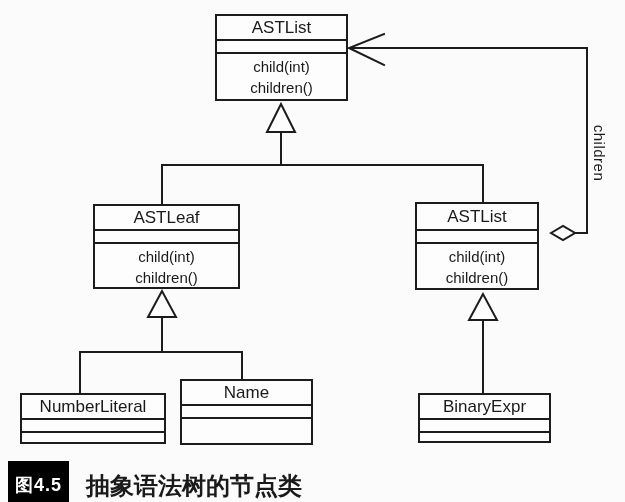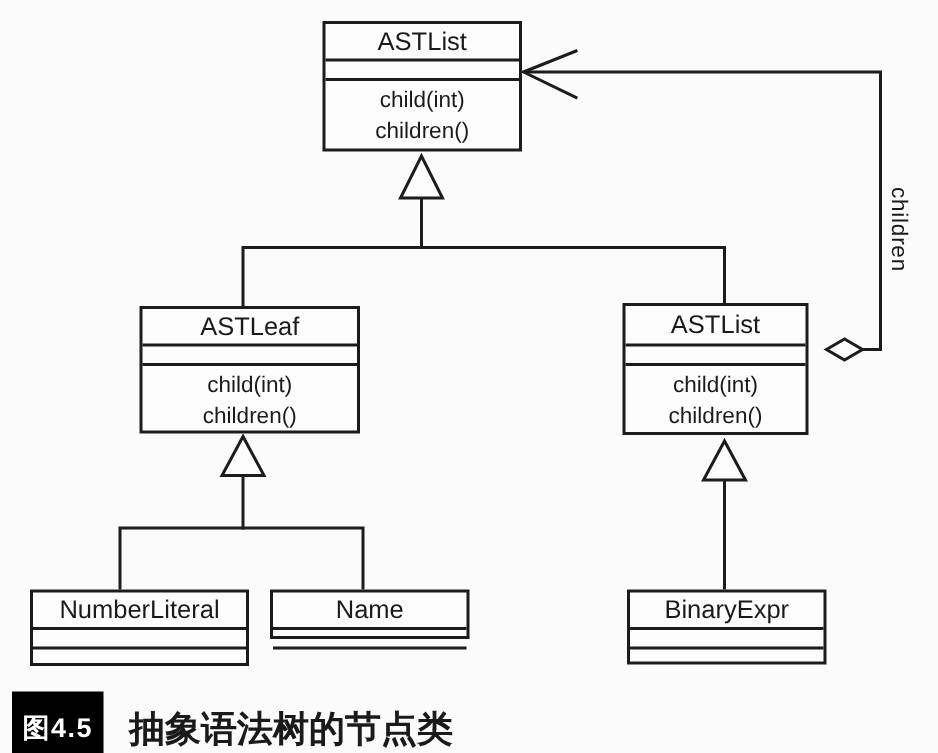--- a/index.html
+++ b/index.html
@@ -60,21 +60,21 @@
   .box-astree        { left: 215px; top: 14px;  width: 133px; height: 87px; }
   .box-astree .cls-title   { height: 25px; line-height: 24px; }
   .box-astree .cls-attrs   { height: 13px; }
   .box-astleaf       { left: 93px;  top: 204px; width: 147px; height: 85px; }
   .box-astleaf .cls-title  { height: 25px; line-height: 24px; }
   .box-astleaf .cls-attrs  { height: 13px; }
   .box-astlist       { left: 415px; top: 202px; width: 124px; height: 88px; }
   .box-astlist .cls-title  { height: 27px; line-height: 26px; }
   .box-astlist .cls-attrs  { height: 13px; }
   .box-numberliteral { left: 20px;   top: 393px; width: 146px; height: 51px; }
-  .box-name          { left: 180px; top: 393px; width: 133px; height: 33px; }
+  .box-name          { left: 180px; top: 379px; width: 133px; height: 66px; }
   .box-binaryexpr    { left: 418px; top: 393px; width: 133px; height: 50px; }
   .leaf .cls-title { height: 25px; line-height: 23px; }
   .leaf .cls-attrs { height: 13px; }
   .leaf .cls-methods { padding: 0; }
 
   .assoc-label {
     position: absolute;
     left: 599px; top: 153px;
     transform: translate(-50%, -50%) rotate(90deg);
     font-size: 15px;

